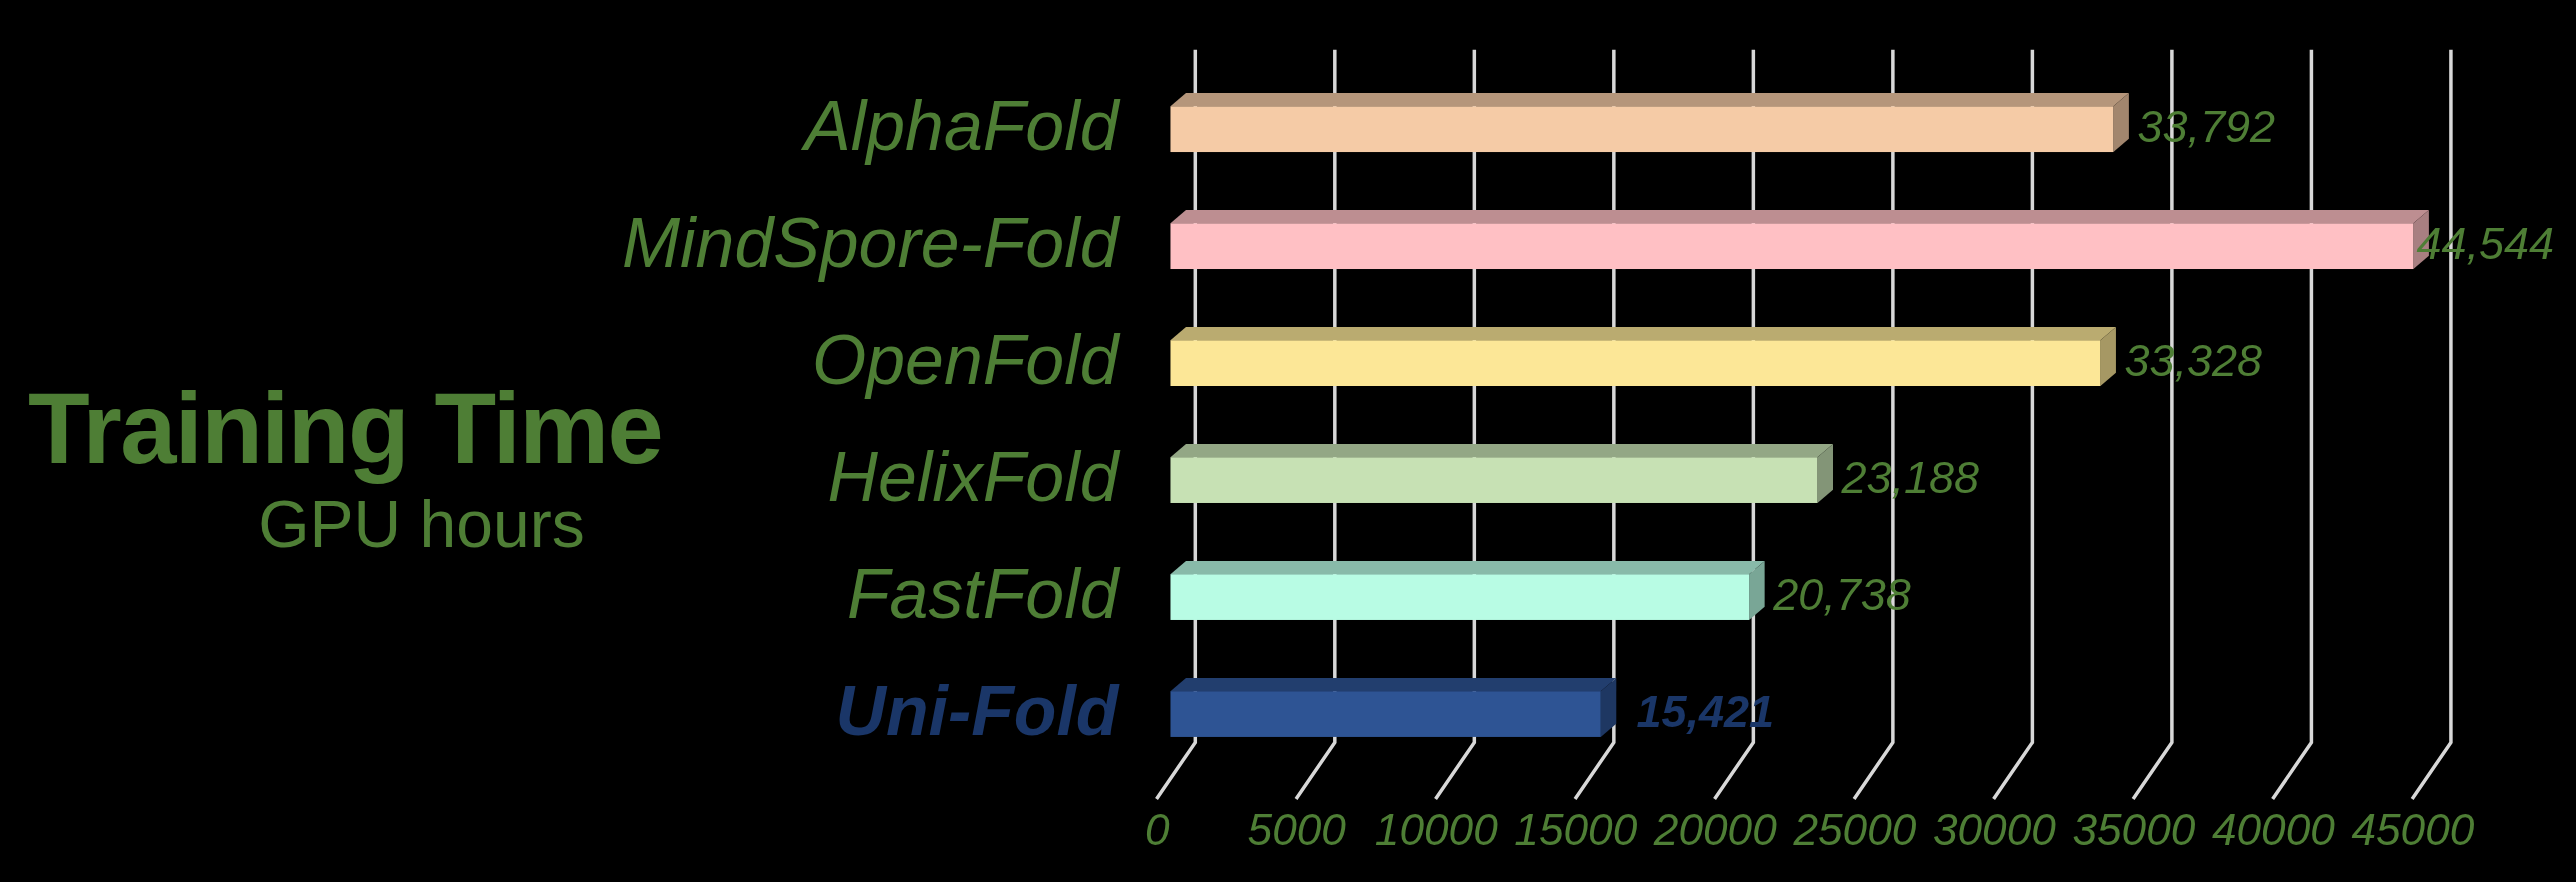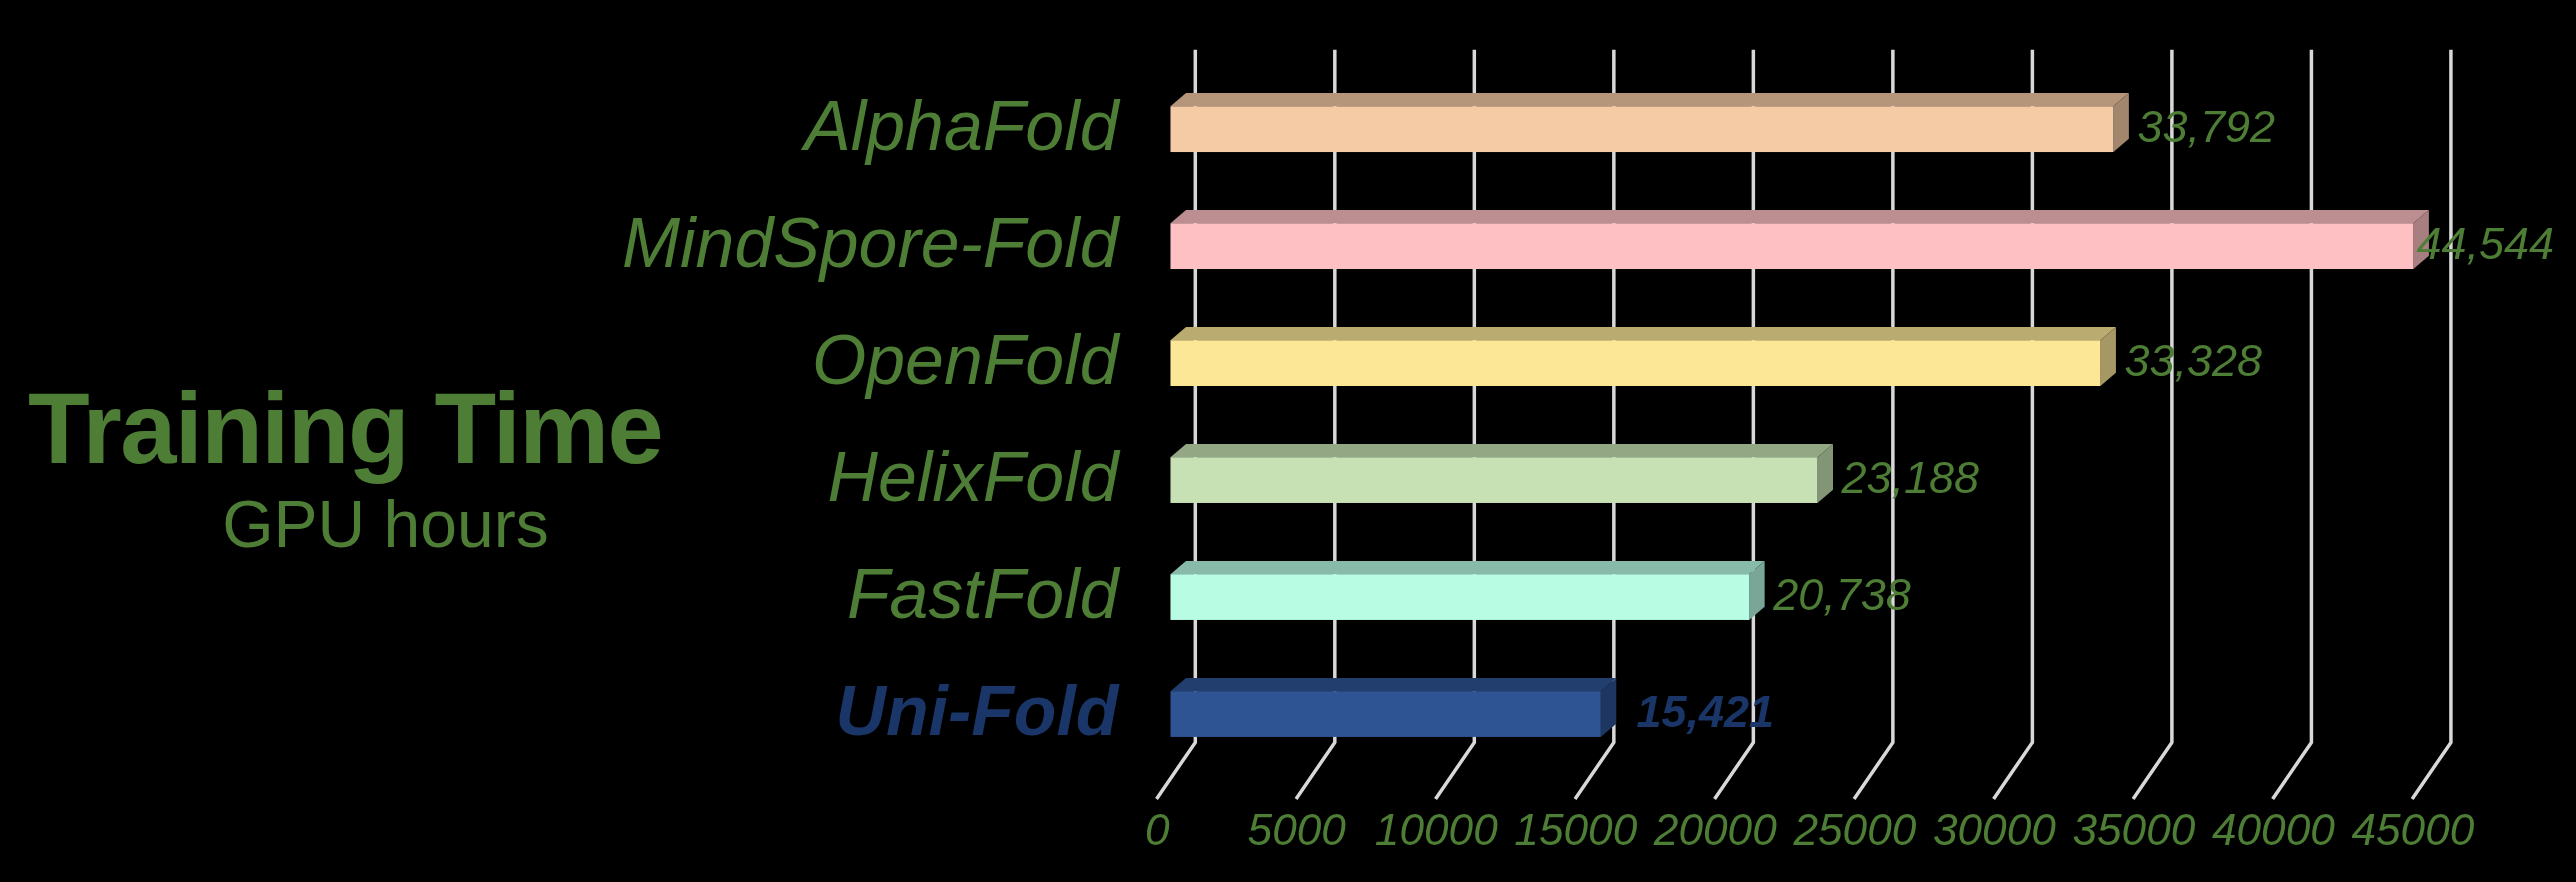--- a/index.html
+++ b/index.html
@@ -36,20 +36,21 @@
   }
   #chart-subtitle {
     position: absolute;
     top: 491px;
     left: 0;
     width: 100%;
     text-align: center;
     font-size: 66px;
     font-weight: 400;
     line-height: 1;
+    padding-left: 36px;
   }
   #chart-svg {
     position: absolute;
     inset: 0;
   }
   text { user-select: none; }
 </style>
 </head>
 <body>
 

